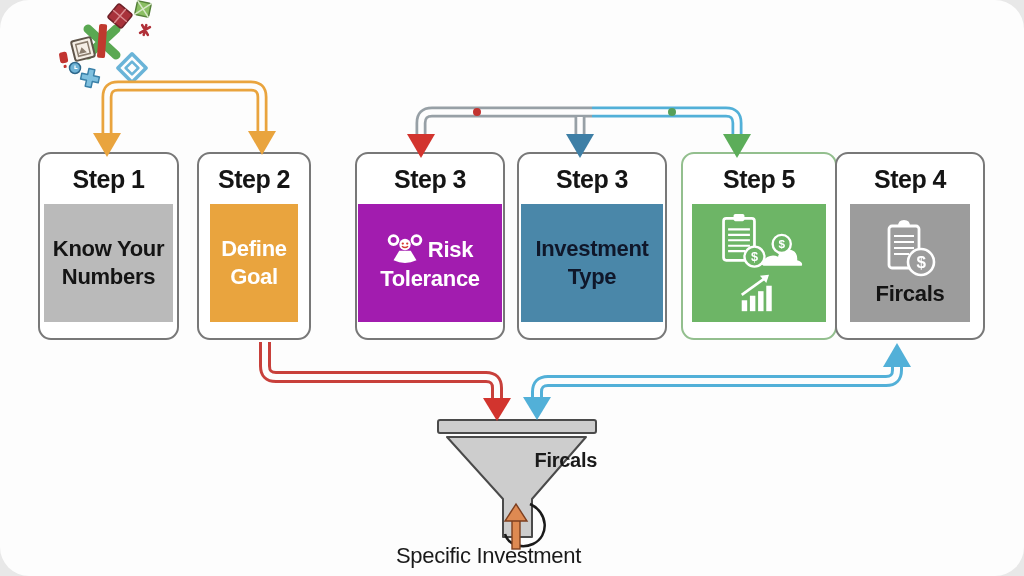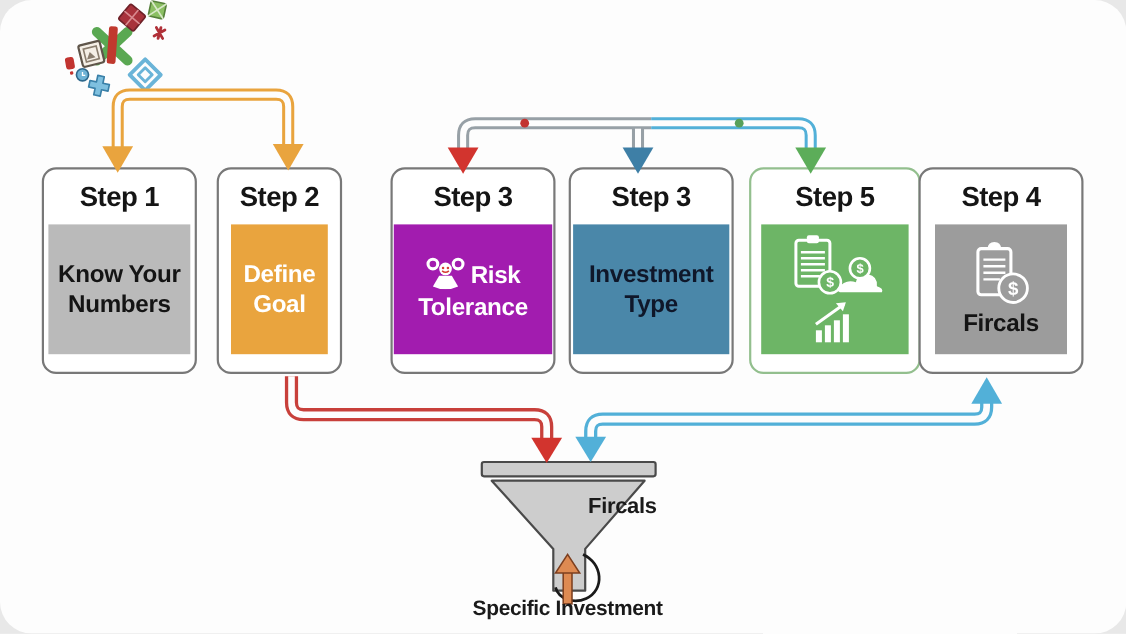--- a/index.html
+++ b/index.html
@@ -35,21 +35,21 @@
   
   .overlay{position:absolute;left:0;top:0;z-index:3;pointer-events:none;}
   .cluster{position:absolute;left:8px;top:0;z-index:1;}
   
   .funnel-label{
     position:absolute;left:437px;top:449px;width:160px;z-index:4;
     text-align:right;font-size:20px;font-weight:bold;color:#1a1a1a;letter-spacing:-0.3px;
   }
   .output-label{
     position:absolute;left:396px;top:543px;width:240px;z-index:4;
-    text-align:center;font-size:19px;font-weight:bold;color:#1a1a1a;letter-spacing:-0.3px;
+    font-size:22px;font-weight:normal;color:#1a1a1a;letter-spacing:-0.3px;
   }
 </style>
 </head>
 <body>
 
 <div class="stage">
 
   <svg class="cluster" width="160" height="96" viewBox="0 0 160 96">
     <g transform="translate(94,42)">
       <path d="M-14,-13 L14,13 M14,-13 L-14,13" stroke="#5aa852" stroke-width="9" stroke-linecap="round" fill="none"></path>

